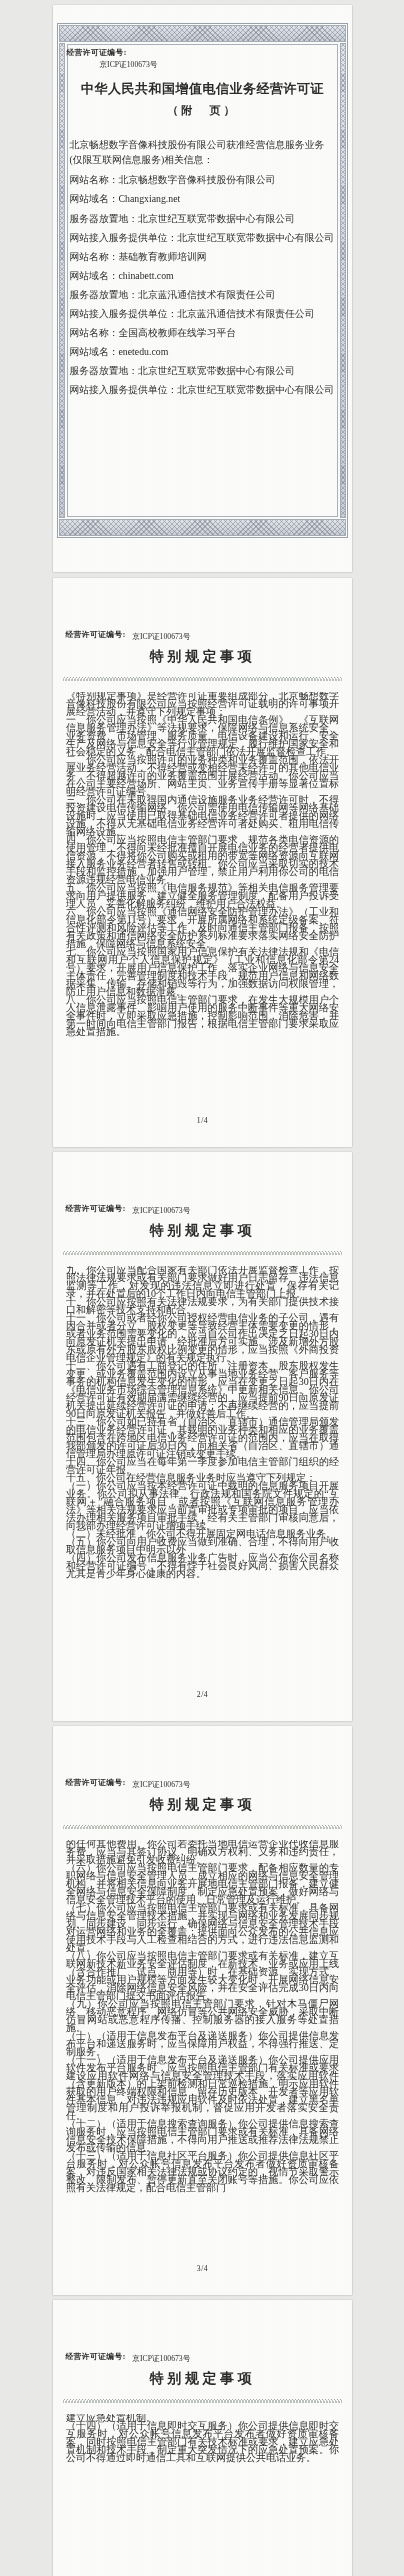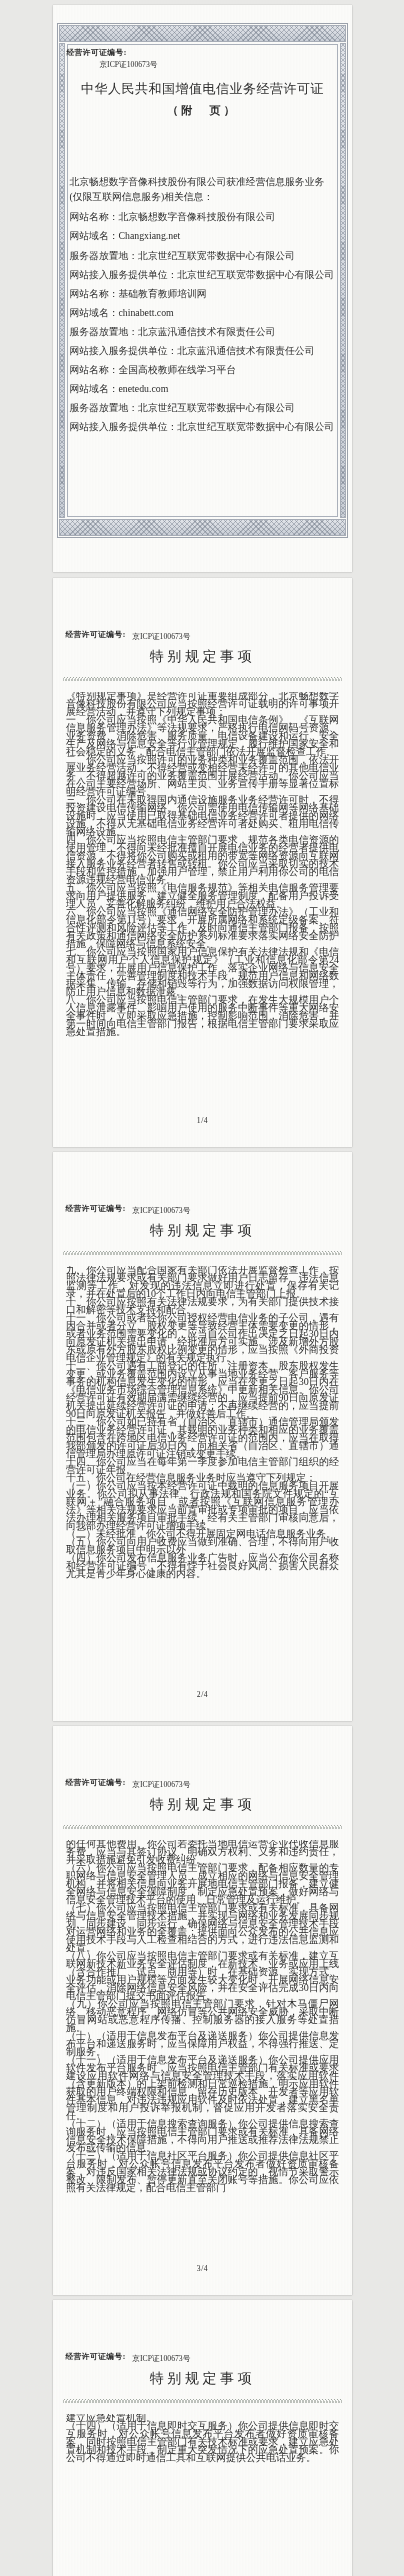--- a/index.html
+++ b/index.html
@@ -35,30 +35,30 @@
     box-sizing:border-box;
   }
   .band-top{top:1px;left:1px;right:1px;height:17.5px;}
   .band-bottom{bottom:1px;left:1px;right:1px;height:17.5px;}
   .band-left{top:19.6px;bottom:19.6px;left:1px;width:6.7px;}
   .band-right{top:19.6px;bottom:19.6px;right:1px;width:6.7px;}
   .frame-inner{position:absolute;top:20px;bottom:20px;left:9.3px;right:9.3px;border:0.5px solid #aab0ba;}
 
   .cert-header-line{position:absolute;top:43px;left:13.4px;font-size:7.7px;font-weight:bold;letter-spacing:0.5px;}
   .cert-header-line .license-no{display:block;font-weight:normal;margin-left:33px;margin-top:1.5px;font-size:7.7px;letter-spacing:0;}
-  .cert-title{position:absolute;top:75px;left:0;width:100%;text-align:center;font-size:13px;font-weight:normal;letter-spacing:0.5px;}
+  .cert-title{position:absolute;top:75px;left:0;width:100%;text-align:center;font-size:13px;font-weight:bold;letter-spacing:0.5px;}
   .cert-subtitle{position:absolute;top:98px;left:0;width:100%;text-align:center;font-size:11px;font-weight:bold;letter-spacing:3.1px;}
   .cert-body{position:absolute;top:133px;left:16.5px;right:15.5px;font-size:9.8px;line-height:1.48;}
   .cert-body p{margin:0 0 4.6px 0;}
-  .cert-body .intro{margin-bottom:6.2px;margin-top:37px;}
+  .cert-body .intro{margin-bottom:6.2px;}
 
   
   .prov-header-line{position:absolute;top:52px;left:12.4px;font-size:7.7px;font-weight:bold;letter-spacing:0.5px;}
   .prov-header-line .license-no{font-weight:normal;letter-spacing:0;margin-left:4.1px;position:relative;top:2.1px;}
-  .prov-title{position:absolute;top:70px;left:0;width:100%;text-align:center;font-size:14px;font-weight:normal;letter-spacing:3.6px;}
+  .prov-title{position:absolute;top:70px;left:0;width:100%;text-align:center;font-size:14px;font-weight:bold;letter-spacing:3.6px;}
   .title-rule{
     position:absolute;top:99px;left:10.3px;right:10.3px;height:4.1px;
     background:
       repeating-linear-gradient(60deg, rgba(110,120,110,.55) 0 0.8px, rgba(255,255,255,0) 0.8px 2.6px),
       repeating-linear-gradient(-60deg, rgba(110,120,110,.55) 0 0.8px, rgba(255,255,255,0) 0.8px 2.6px);
     opacity:.8;
   }
   .prov-body{
     position:absolute;top:114px;left:13px;right:13px;bottom:32px;
     font-size:10px;line-height:8px;text-align:justify;overflow:hidden;
@@ -106,21 +106,21 @@
 <div class="page" id="page-2">
   <div class="prov-header-line">
     <span>经营许可证编号:</span>
     <span class="license-no">京ICP证100673号</span>
   </div>
   <div class="prov-title">特别规定事项</div>
   <div class="title-rule"></div>
   <div class="prov-body">
 
   <p>《特别规定事项》是经营许可证重要组成部分，北京畅想数字音像科技股份有限公司应当按照经营许可证载明的许可事项开展经营活动，并遵守下列规定事项：</p>
-      <p>一、你公司应当按照《中华人民共和国电信条例》、《互联网信息服务管理办法》等法规要求，严格执行电信网码号资源、业务资费、消除危害、服务质量、电信设备建设和运行、安全生产及网络与信息安全等行业管理规定，履行维护国家安全和社会稳定的义务，配合电信主管部门依法开展监督检查工作。</p>
+      <p>一、你公司应当按照《中华人民共和国电信条例》、《互联网信息服务管理办法》等法规要求，保障网络与信息系统安全、业务资费、市场管理、服务质量、电信设备建设和运行、安全生产及网络与信息安全等行业管理规定，履行维护国家安全和社会稳定的义务，配合电信主管部门依法开展监督检查工作。</p>
       <p>二、你公司应当按照许可的业务种类和业务覆盖范围，依法开展业务经营活动，不得经营或变相经营未经许可的其他电信业务，不得超越许可的业务覆盖范围开展经营活动。你公司应当在公司主要经营场所、网站主页、业务宣传手册等显著位置标明经营许可证编号。</p>
       <p>三、你公司在未取得国内通信设施服务业务经营许可时，不得投资建设电信传输网络。你公司需使用电信传输网等网络基础设施时，应当使用已取得基础电信业务经营许可者提供的网络设施，不得从无基础电信业务经营许可者处购买、租用电信传输网络设施。</p>
       <p>四、你公司应当按照电信主管部门要求，规范各类电信资源的使用管理，不得向未经批准擅自开展电信业务的经营者提供电信资源，不得将你公司购买或租用的带宽等网络资源向互联网接入服务业务经营者转售或转租。你公司应当采取切实的技术手段和监控措施，加强用户管理，禁止用户利用你公司的电信资源违规经营电信业务。</p>
       <p>五、你公司应当按照《电信服务规范》等相关电信服务管理要求向用户提供服务，建立健全服务管理制度，配备用户投诉受理人员，妥善化解服务纠纷，维护用户合法权益。</p>
       <p>六、你公司应当按照《通信网络安全防护管理办法》（工业和信息化部令第11号）要求，开展所属网络和系统定级备案、符合性评测和风险评估等工作，及时向通信主管部门报备，按照有关政策和通信网络安全防护系列标准要求落实网络安全防护措施，保障网络与信息系统安全。</p>
       <p>七、你公司应当按照国家用户信息保护有关法律法规和《电信和互联网用户个人信息保护规定》（工业和信息化部令第24号）要求，开展用户信息保护工作，落实企业网络与信息安全主体责任，完善管理制度和技术手段，规范用户信息和网络数据采集、传输、存储和销毁等行为，加强数据访问权限管理，防止用户信息和数据泄露。</p>
       <p>八、你公司应当按照电信主管部门要求，在发生大规模用户个人信息泄露事件、影响用户使用的服务中断事件等重大网络安全事件时，立即采取应急措施，控制影响范围，消除危害，并第一时间向电信主管部门报告，根据电信主管部门要求采取应急处置措施。</p>
     </div>
   <div class="page-number">1/4</div>
 </div>

